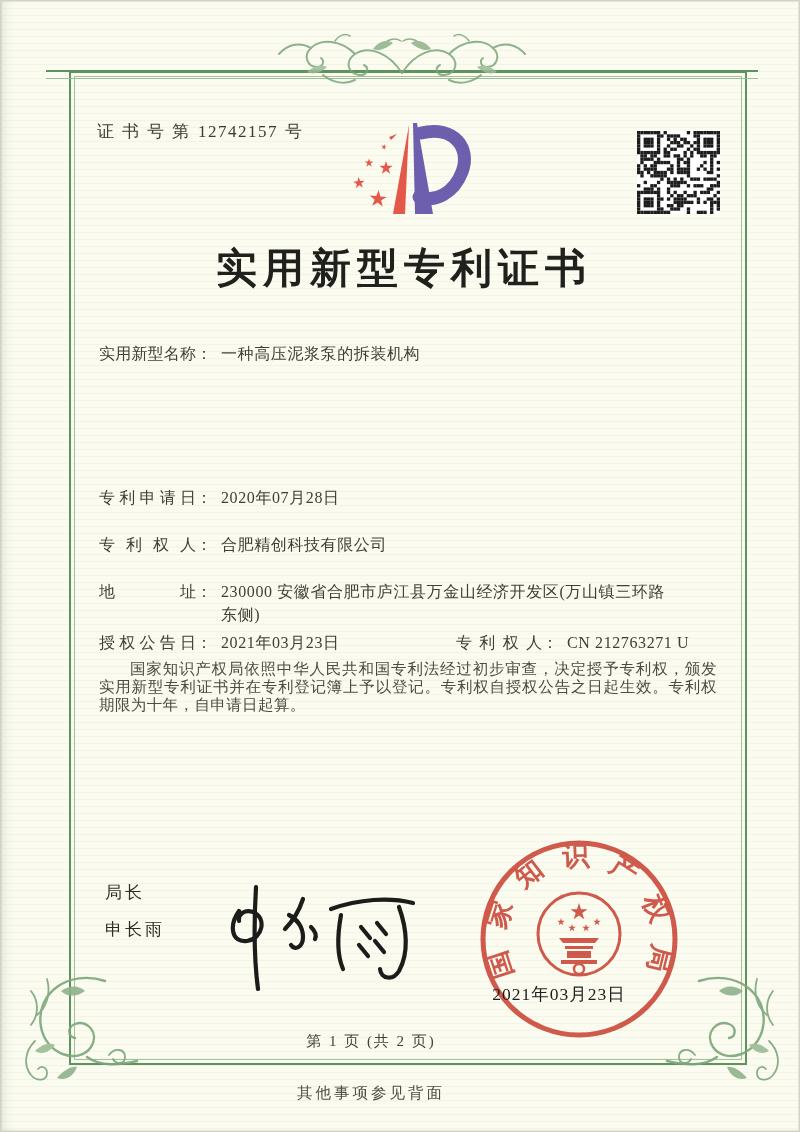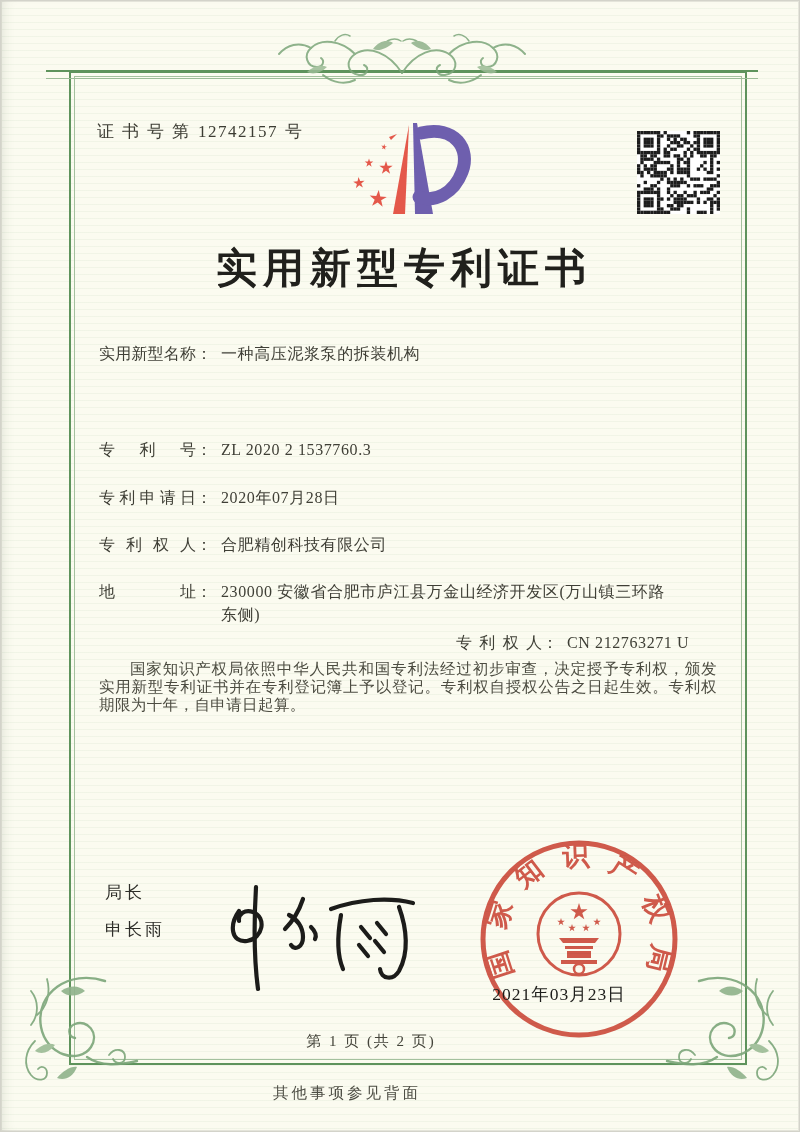--- a/index.html
+++ b/index.html
@@ -52,21 +52,21 @@
   .sign-block .name{margin-top:14px;}
   .signature{position:absolute;left:222px;top:880px;}
   
   .seal{position:absolute;left:472px;top:835px;width:212px;height:208px;}
   .seal svg{mix-blend-mode:multiply;}
   .seal-date{position:absolute;left:0;top:146px;width:172px;text-align:center;
     font-size:17.5px;color:#1d1d1a;letter-spacing:1px;white-space:nowrap;}
   
   .page-num{position:absolute;left:260px;top:1031px;width:220px;text-align:center;
     font-size:15px;letter-spacing:2px;color:#44443a;}
-  .back-note{position:absolute;left:272px;top:1082px;width:220px;text-align:left;
+  .back-note{position:absolute;left:260px;top:1082px;width:220px;text-align:center;
     font-size:15.5px;letter-spacing:3px;color:#4e4e45;}
 </style>
 </head>
 <body>
 
 <div class="page">
 
   <div class="frame"></div>
   <div class="top-rule"></div>
 
@@ -444,33 +444,33 @@
         <rect x="66.40" y="79.68" width="3.32" height="3.32"></rect>
         <rect x="73.04" y="79.68" width="3.32" height="3.32"></rect>
       </g>
   </svg>
 
   <h1 class="title">实用新型专利证书</h1>
 
   <div class="frow r1">
     <span class="flabel">实用新型名称</span><span class="colon">：</span><span class="fvalue">一种高压泥浆泵的拆装机构</span>
   </div>
-  <div class="frow r3">
-    <span class="flabel">专利号</span><span class="colon">：</span><span class="fvalue">ZL 2020 2 1537760.3</span>
-  </div>
   <div class="frow r4">
     <span class="flabel">专利申请日</span><span class="colon">：</span><span class="fvalue">2020年07月28日</span>
   </div>
   <div class="frow r5">
     <span class="flabel">专利权人</span><span class="colon">：</span><span class="fvalue">合肥精创科技有限公司</span>
   </div>
   <div class="frow r6">
     <span class="flabel">地址</span><span class="colon">：</span><span class="fvalue">230000 安徽省合肥市庐江县万金山经济开发区(万山镇三环路东侧)</span>
   </div>
   <div class="frow grant">
+    <span>
+      <span class="flabel">授权公告日</span><span class="colon">：</span><span class="fvalue">2021年03月23日</span>
+    </span>
     <span class="pair2">
       <span class="flabel">专利权人</span><span class="colon">：</span><span class="fvalue">CN 212763271 U</span>
     </span>
   </div>
 
   <div class="paras">
     <p>国家知识产权局依照中华人民共和国专利法经过初步审查，决定授予专利权，颁发实用新型专利证书并在专利登记簿上予以登记。专利权自授权公告之日起生效。专利权期限为十年，自申请日起算。</p>
   </div>
 
   <div class="sign-block">

